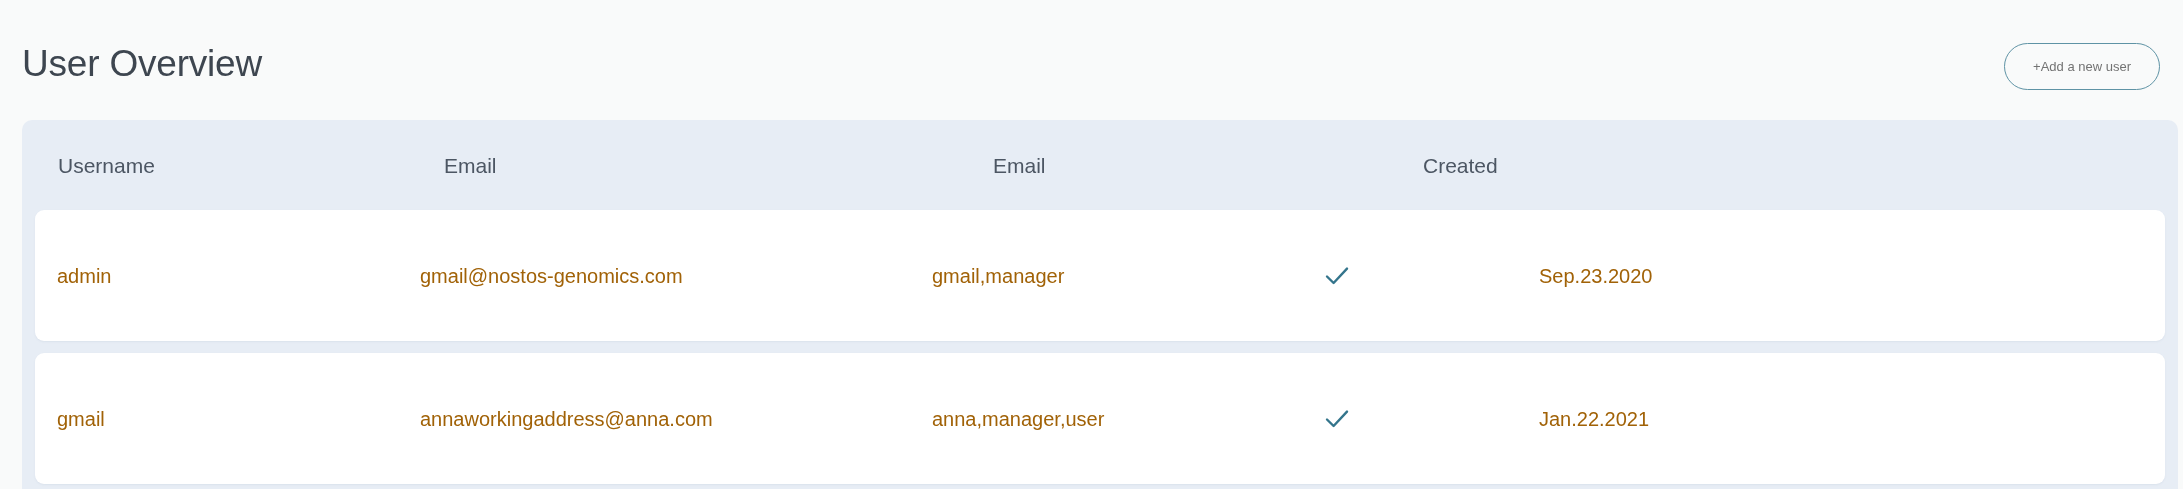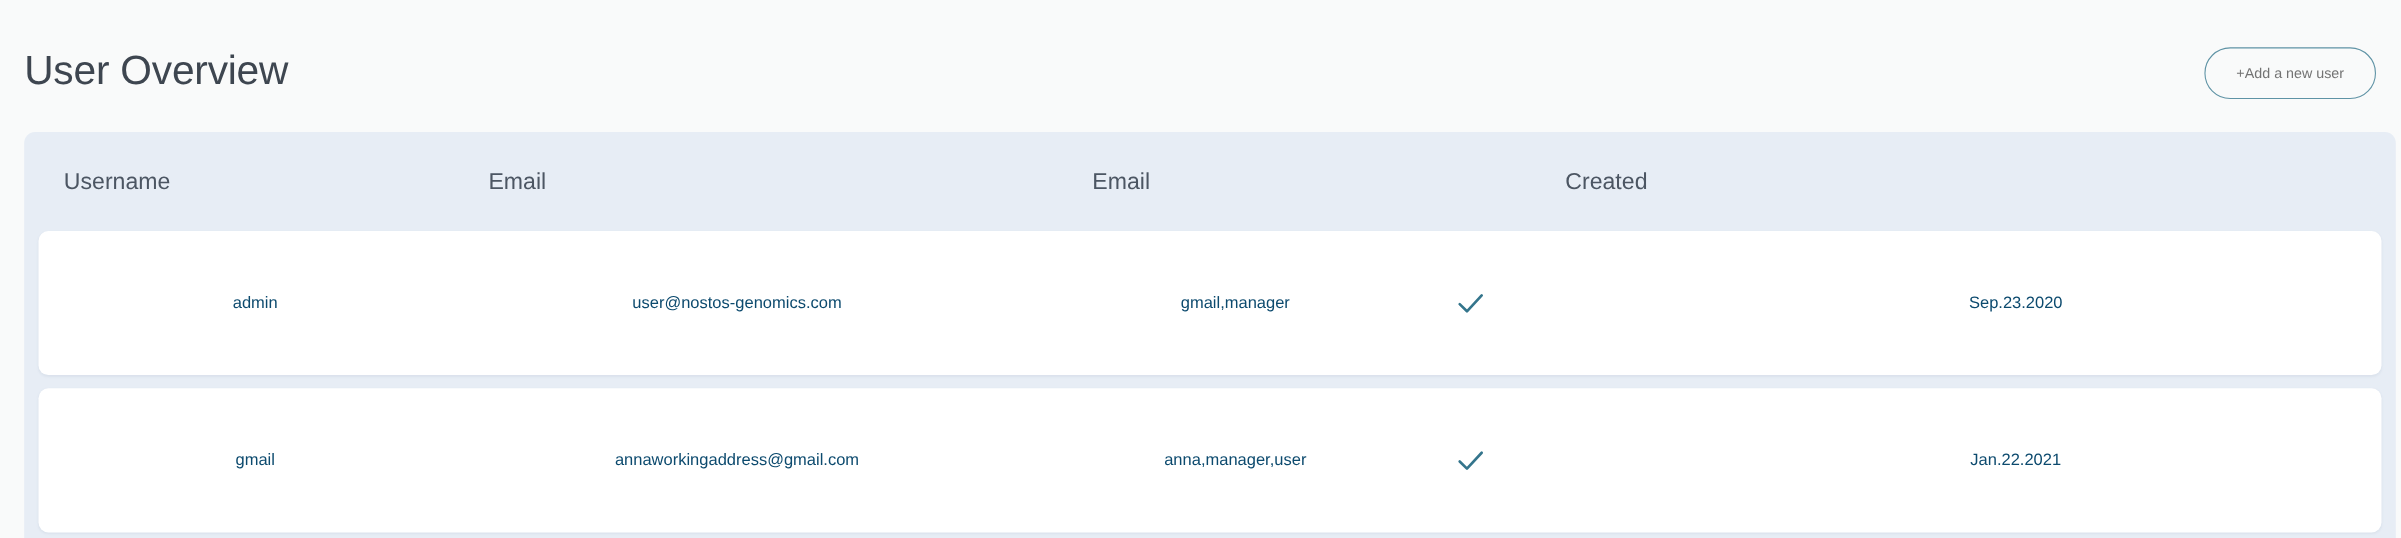--- a/index.html
+++ b/index.html
@@ -101,26 +101,25 @@
     position: relative;
     height: 131px;
     margin: 0 13px 12px 13px;
     width: calc(100% - 26px);
     background: #ffffff;
     border-radius: 9px;
     box-shadow: 0 1px 2px rgba(120,140,165,0.10);
   }
 
   .data-cell {
-    font-size: 15px;
-    color: #0c4a6e;
+    font-size: 20px;
+    color: #a16207;
     font-weight: 400;
     line-height: 1;
     white-space: nowrap;
-    text-align: center;
   }
 
   
   .col-username { width: 372px; padding-left: 24px; }
   .col-email    { width: 513px; padding-left: 12px; }
   .col-role     { width: 394px; padding-left: 12px; }
   .col-active   { width: 212px; padding-left: 12px; }
   .col-created  { width: 600px; padding-left: 12px; }
 
   .head-row .col-username { padding-left: 22px; }
@@ -157,35 +156,35 @@
 
     <div class="row head-row">
       <div class="head-cell col-username">Username</div>
       <div class="head-cell col-email">Email</div>
       <div class="head-cell col-role">Email</div>
       <div class="head-cell col-active">Created</div>
     </div>
 
     <div class="row data-row">
       <div class="data-cell col-username">admin</div>
-      <div class="data-cell col-email">user@nostos-genomics.com</div>
+      <div class="data-cell col-email">gmail@nostos-genomics.com</div>
       <div class="data-cell col-role">gmail,manager</div>
       <div class="data-cell col-active">
         <span class="check-icon">
           <svg width="26" height="26" viewBox="0 0 26 26" xmlns="http://www.w3.org/2000/svg">
             <path d="M3 13.5 L9.6 20 L23 5.6" fill="none" stroke="#34758c" stroke-width="2.4" stroke-linecap="round" stroke-linejoin="round"></path>
           </svg>
         </span>
       </div>
       <div class="data-cell col-created">Sep.23.2020</div>
     </div>
 
     <div class="row data-row">
       <div class="data-cell col-username">gmail</div>
-      <div class="data-cell col-email">annaworkingaddress@gmail.com</div>
+      <div class="data-cell col-email">annaworkingaddress@anna.com</div>
       <div class="data-cell col-role">anna,manager,user</div>
       <div class="data-cell col-active">
         <span class="check-icon">
           <svg width="26" height="26" viewBox="0 0 26 26" xmlns="http://www.w3.org/2000/svg">
             <path d="M3 13.5 L9.6 20 L23 5.6" fill="none" stroke="#34758c" stroke-width="2.4" stroke-linecap="round" stroke-linejoin="round"></path>
           </svg>
         </span>
       </div>
       <div class="data-cell col-created">Jan.22.2021</div>
     </div>

